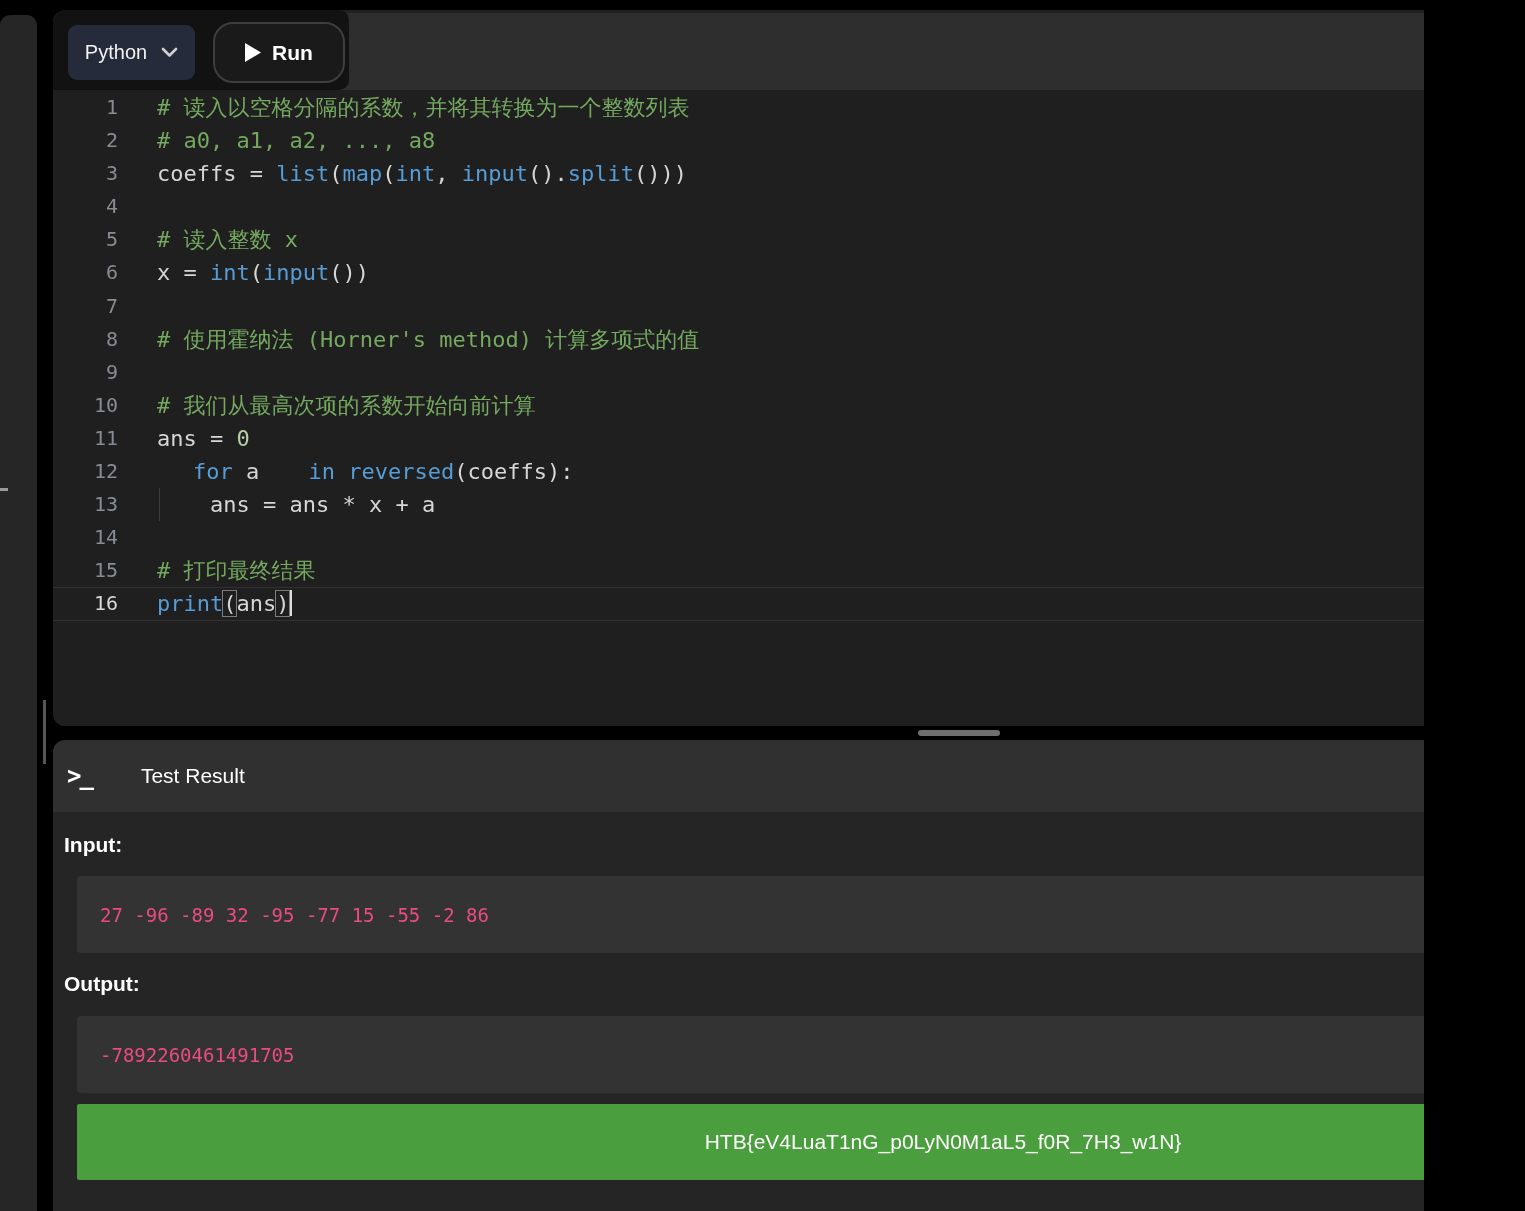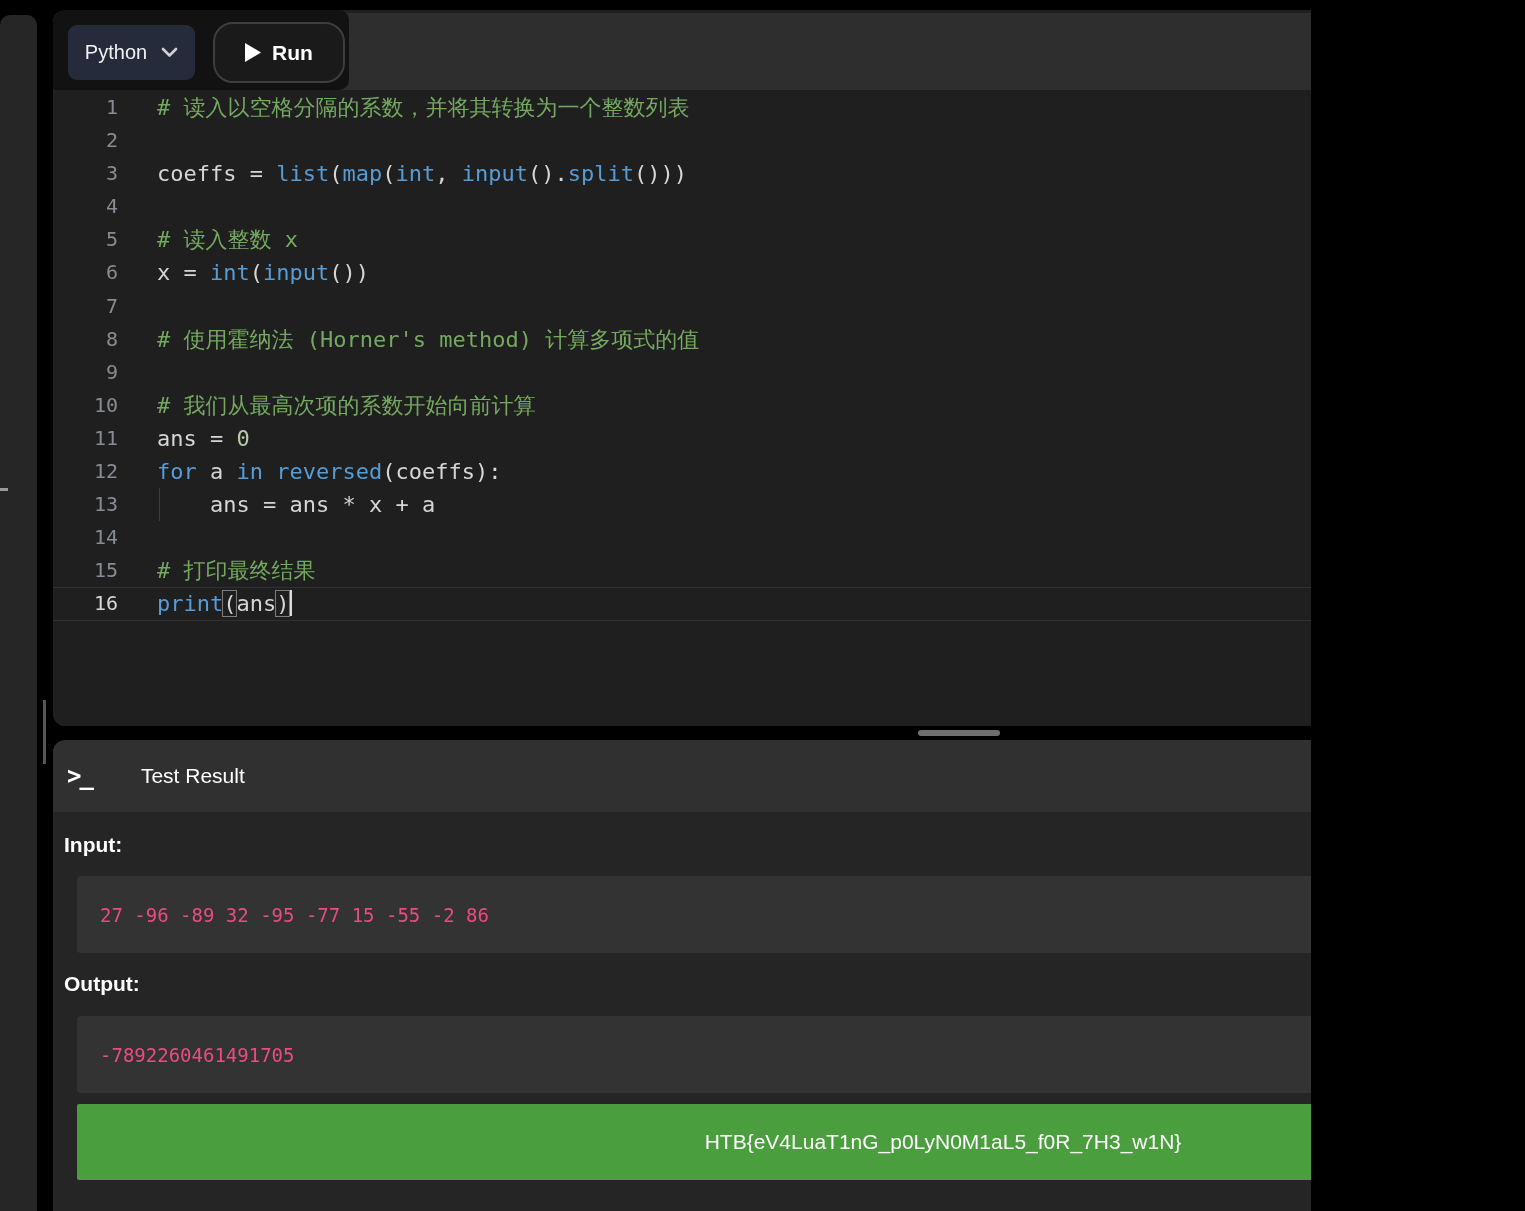--- a/index.html
+++ b/index.html
@@ -1,18 +1,18 @@
 <!DOCTYPE html>
 <html><head>
 <meta charset="utf-8">
 <style>
   * { margin:0; padding:0; box-sizing:border-box; }
   html,body { background:#000; }
   #screen {
-    position:relative; width:1311px; height:1211px;
+    position:relative; width:1424px; height:1211px;
     background:#000; overflow:hidden;
     font-family:"Liberation Sans", sans-serif;
   }
 
   
   .left-rail {
     position:absolute; left:0; top:15px; width:37px; height:1196px;
     background:#262626; border-radius:10px 10px 0 0;
   }
   .left-rail-tick {
@@ -60,21 +60,21 @@
     font-size:20px; line-height:33.1px;
   }
   .code-line.active .ln { color:#d8d8d8; }
   .code-text {
     position:relative; display:block; height:100%;
     margin-left:39px; white-space:pre;
     font-size:22px; line-height:33.1px; color:#d6d6d6;
   }
   .tok-comment { color:#74a95f;margin-top:23px; }
   .tok-func    { color:#569cd6;margin-top:40px; }
-  .tok-kw      { color:#569cd6; }
+  .tok-kw      { color:#569cd6;margin-left:36px; }
   .tok-num     { color:#b5cea8; }
   .tok-plain   { color:#d6d6d6;margin-top:46px; }
   .tok-bracket { color:#d6d6d6; box-shadow:0 0 0 1px #7e7e7e; }
   .indent-guide {
     position:absolute; left:2px; top:0; bottom:0; width:1px; background:#3c3c3c;
   }
   .caret {
     display:inline-block; width:2px; height:26px; background:#dcdcdc;
     vertical-align:-5px; margin-left:1px;
   }
@@ -148,20 +148,21 @@
       </div>
     </div>
     <div class="code-area">
       <div>
           <div class="code-line">
             <div class="ln">1</div>
             <div class="code-text"><span class="tok-comment"># 读入以空格分隔的系数，并将其转换为一个整数列表</span></div>
           </div>
           <div class="code-line">
             <div class="ln">2</div>
+            <div class="code-text"><span class="tok-comment"># a0, a1, a2, ..., a8</span></div>
           </div>
           <div class="code-line">
             <div class="ln">3</div>
             <div class="code-text"><span class="tok-plain">coeffs = </span><span class="tok-func">list</span><span class="tok-plain">(</span><span class="tok-func">map</span><span class="tok-plain">(</span><span class="tok-func">int</span><span class="tok-plain">, </span><span class="tok-func">input</span><span class="tok-plain">().</span><span class="tok-func">split</span><span class="tok-plain">()))</span></div>
           </div>
           <div class="code-line">
             <div class="ln">4</div>
             <div class="code-text"></div>
           </div>
           <div class="code-line">

